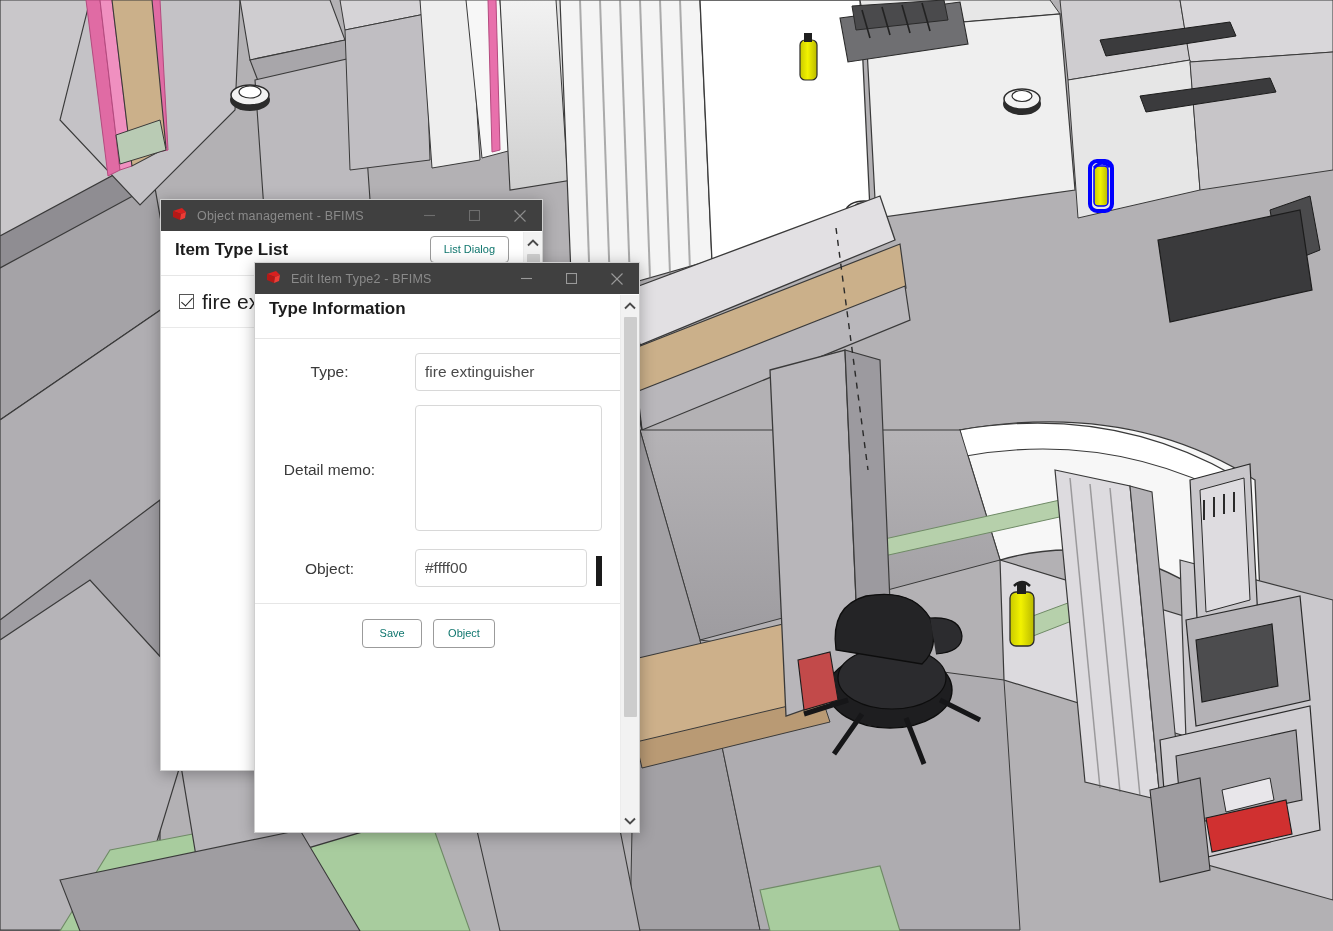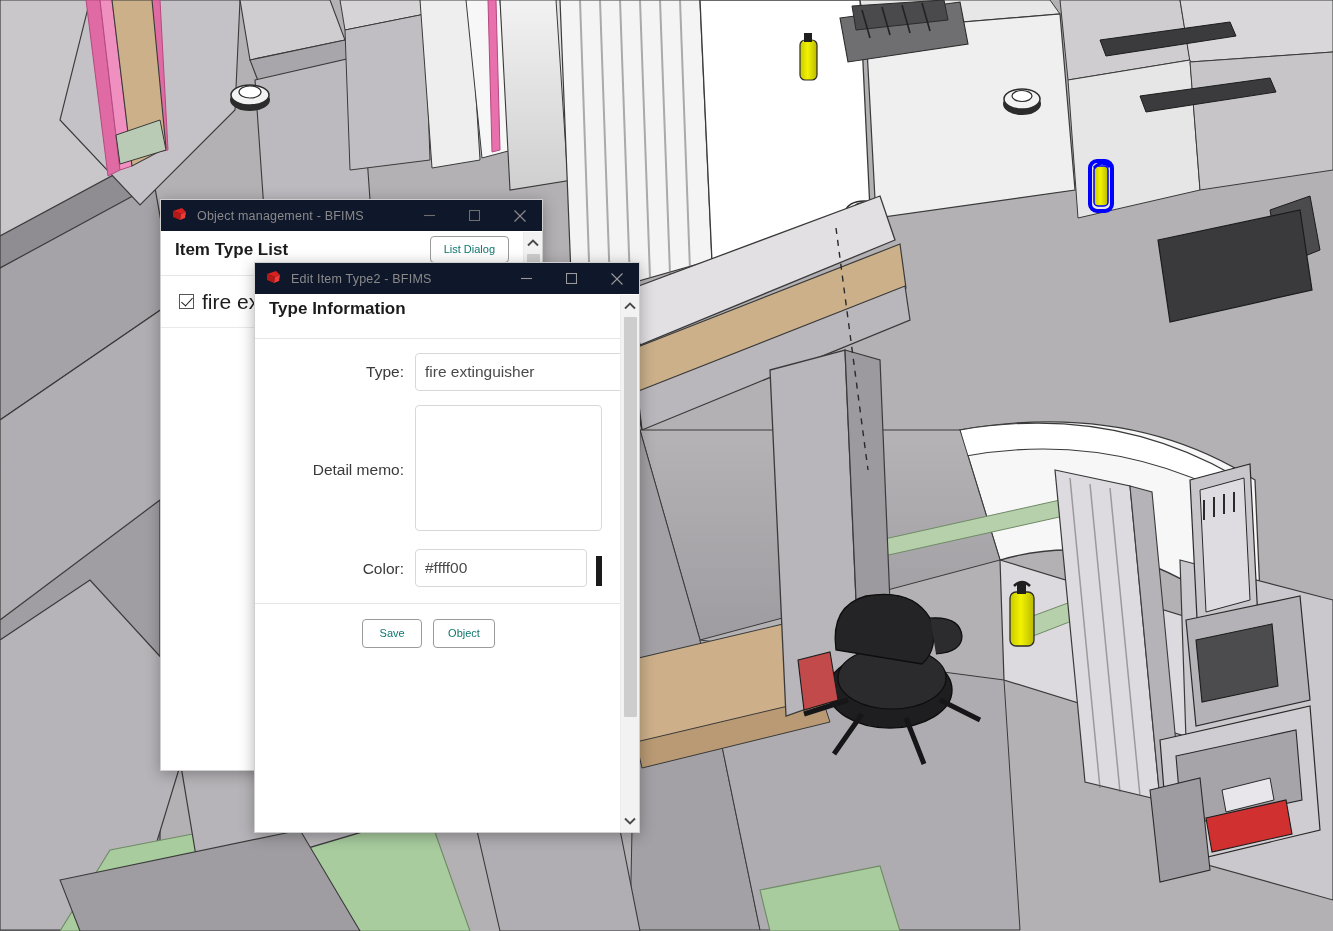--- a/index.html
+++ b/index.html
@@ -21,21 +21,21 @@
   .win {
     position: absolute;
     background: #ffffff;
     border: 1px solid #cfcfcf;
     box-shadow: 0 3px 14px rgba(0,0,0,.30);
     display: flex; flex-direction: column;
     overflow: hidden;
   }
   .titlebar {
     height: 32px; flex: 0 0 32px;
-    background: #0f172a;
+    background: #404040;
     display: flex; align-items: center;
     padding-left: 10px;
     border-bottom: 1px solid #ffffff;
   }
   .app-icon { width: 17px; height: 17px; position: relative; flex: 0 0 17px; margin-right: 9px; }
   .title-text {
     font-size: 12.5px; color: #8a8a8a; letter-spacing: .2px;
     white-space: nowrap; overflow: hidden;
   }
   .win-controls { margin-left: auto; display: flex; height: 32px; }
@@ -120,21 +120,21 @@
     padding: 4px 14px 12px 14px;
     border-bottom: 1px solid #e6e6e6;
     min-height: 44px;
     display: flex; align-items: flex-start;
   }
   .section-head h2 { margin: 0; font-size: 17px; font-weight: bold; color: #1c1c1c; }
   .form { padding: 14px 18px 0 0; }
   .frow { display: flex; align-items: flex-start; margin-bottom: 14px; }
   .flabel {
     width: 160px; flex: 0 0 160px;
-    text-align: right; padding-right: 11px;
+    text-align: center; padding-right: 11px;
     font-size: 15.5px; color: #3a3a3a;
     line-height: 38px;
   }
   .flabel.memo { line-height: 130px; }
   .flabel.color { line-height: 40px; }
   .finput {
     font-family: "Liberation Sans", sans-serif;
     border: 1px solid #d8d8d8; border-radius: 4px;
     background: #fff; color: #4a4a4a;
     font-size: 15.5px;
@@ -456,21 +456,21 @@
           <label class="flabel">Type:</label>
           <input id="type-input" class="finput" type="text" value="fire extinguisher" style="">
         </div>
 
         <div class="frow">
           <label class="flabel memo">Detail memo:</label>
           <textarea id="memo-input" class="finput" placeholder="" style=""></textarea>
         </div>
 
         <div class="frow">
-          <label class="flabel color">Color:</label>
+          <label class="flabel color">Object:</label>
           <input id="color-input" class="finput" type="text" value="#ffff00" style="">
           <span class="swatch" id="color-swatch" style="background: rgb(255, 255, 0);"></span>
         </div>
 
       </div>
 
       <div class="divider"></div>
 
       <div class="actions">
         <button class="btn">Save</button>

